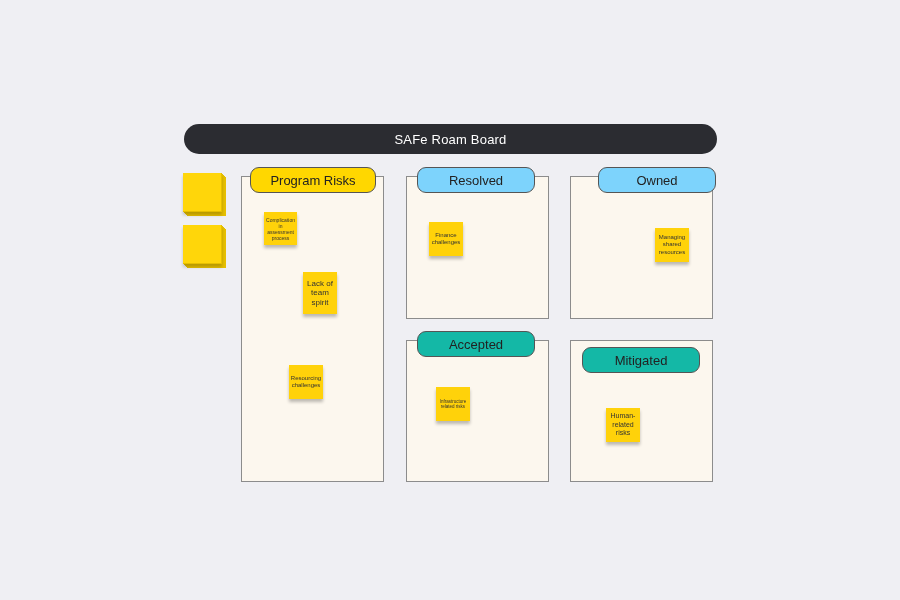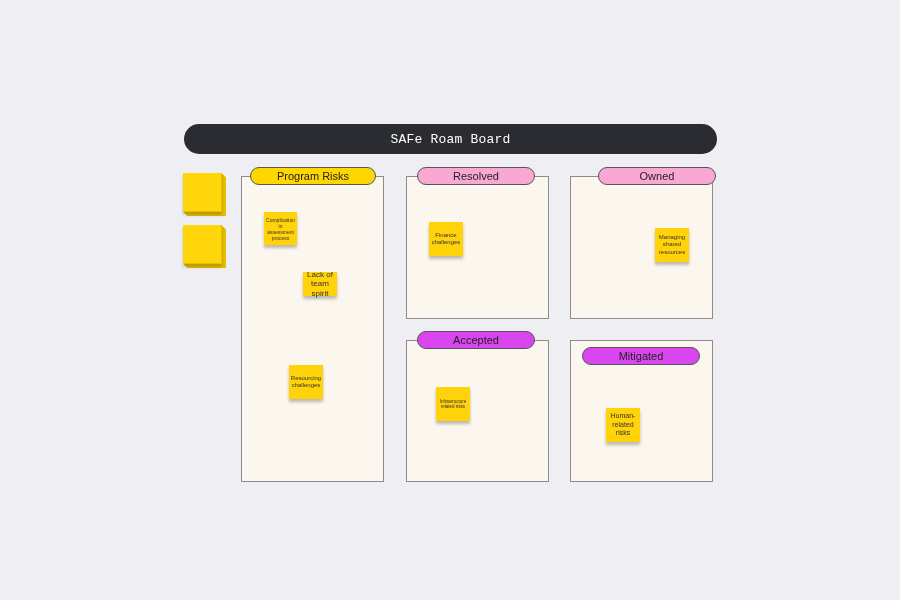--- a/index.html
+++ b/index.html
@@ -5,34 +5,34 @@
   html, body { margin:0; padding:0; }
   body {
     width:900px; height:600px; position:relative; overflow:hidden;
     background:#efeff3;
     font-family:"Liberation Sans", sans-serif;
   }
   .title-bar {
     position:absolute; left:184px; top:124px; width:533px; height:30px;
     background:#2b2c31; border-radius:15px; color:#ffffff;
     display:flex; align-items:center; justify-content:center;
-    font-size:13px; letter-spacing:0.2px;font-family:Liberation Mono, monospace;
+    font-size:13px; letter-spacing:0.2px;
   }
   .panel {
     position:absolute; background:#fcf7ee; border:1px solid #8c8c8c;
     box-sizing:border-box;
   }
   .panel-label {
-    position:absolute; height:18px; border-radius:9px; border:1px solid #555;
+    position:absolute; height:26px; border-radius:9px; border:1px solid #555;
     box-sizing:border-box; display:flex; align-items:center; justify-content:center;
-    font-size:11px; color:#222;
+    font-size:13px; color:#222;
   }
   .label-yellow { background:#ffd700; }
-  .label-purple { background:#f9a8d4; }
-  .label-green  { background:#d946ef;justify-content:center; }
+  .label-purple { background:#7dd3fc; }
+  .label-green  { background:#14b8a6;justify-content:center; }
   .sticky {
     position:absolute; width:33px; height:33px; background:#ffd20a;
     box-shadow:0 3px 3px rgba(0,0,0,0.25);
     display:flex; align-items:center; justify-content:center; text-align:center;
     color:#333; line-height:1.2; box-sizing:border-box; padding:1px;
   }
   .stack {
     position:absolute; width:40px; height:40px;
   }
   .stack div {
@@ -62,21 +62,21 @@
   <div style="left:0; top:0; box-shadow:0 3px 3px rgba(0,0,0,0.2);"></div>
 </div>
 
 <div class="panel" style="left:241px; top:176px; width:143px; height:306px;"></div>
 <div class="panel-label label-yellow" style="left:250px; top:167px; width:126px;">
   <span>Program Risks</span>
 </div>
 <div class="sticky" style="left:264px; top:212px; font-size:5px;">
   <span>Complication in assessment process</span>
 </div>
-<div class="sticky" style="left:303px; top:272px; width:34px; height:24px; font-size:8px;">
+<div class="sticky" style="left:303px; top:272px; width:34px; height:42px; font-size:8px;">
   <span>Lack of team spirit</span>
 </div>
 <div class="sticky" style="left:289px; top:365px; width:34px; height:34px; font-size:6px;">
   <span>Resourcing challenges</span>
 </div>
 
 <div class="panel" style="left:406px; top:176px; width:143px; height:143px;"></div>
 <div class="panel-label label-purple" style="left:417px; top:167px; width:118px;">
   <span>Resolved</span>
 </div>

